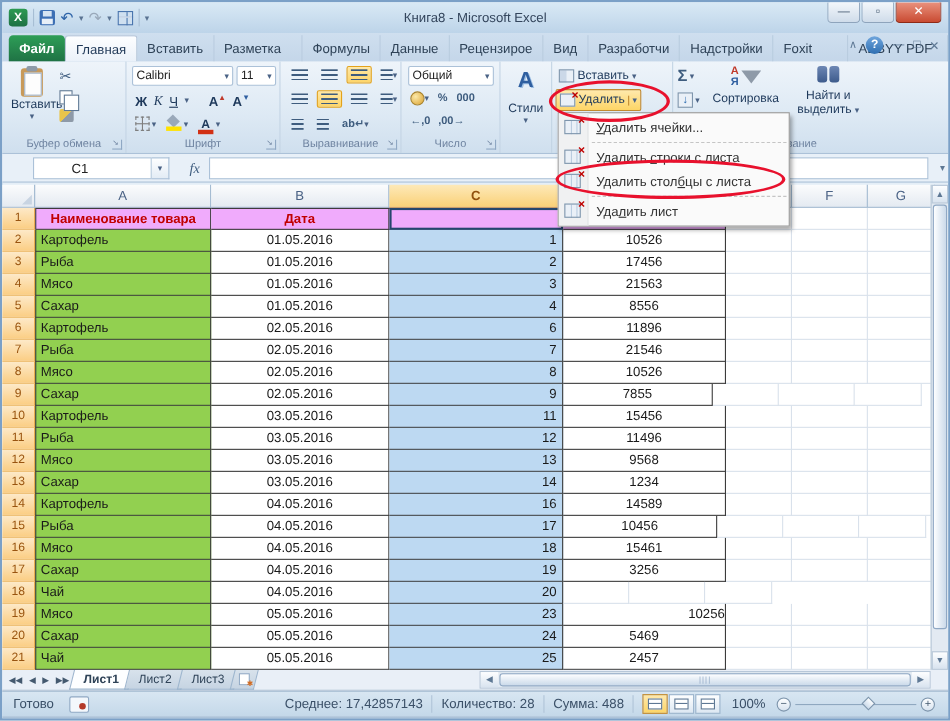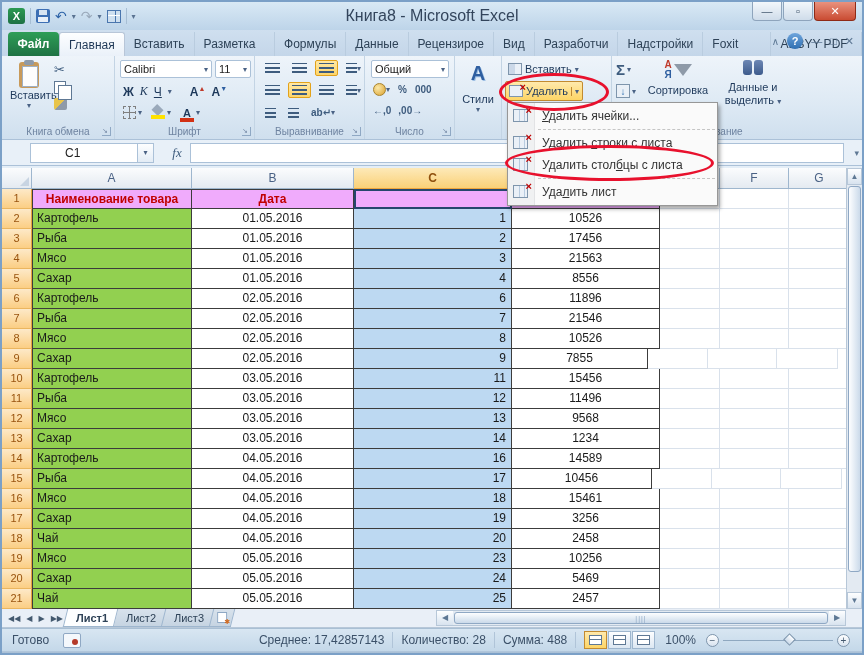--- a/index.html
+++ b/index.html
@@ -18,21 +18,21 @@
   .save-ic { width:14px; height:14px; background:#3D6FB4; border-radius:2px; position:relative; }
   .save-ic:before { content:""; position:absolute; left:3px; top:1px; width:8px; height:5px; background:#D7E4F2; }
   .save-ic:after { content:""; position:absolute; left:2px; bottom:1px; width:10px; height:5px; background:#E8EFF8; }
   .undo-ic { color:#2E64A8; font-size:14px; line-height:14px; }
   .redo-ic { color:#9AA9BA; font-size:14px; line-height:14px; }
   .mini-arrow { font-size:8px; color:#5A7392; }
   .qgrid-ic { width:14px; height:13px; border:1px solid #4A76AE; background:
       linear-gradient(#fff,#fff) 0 4px/14px 1px no-repeat,
       linear-gradient(#4A76AE,#4A76AE) 0 4px/14px 1px no-repeat,
       linear-gradient(#4A76AE,#4A76AE) 7px 0/1px 13px no-repeat, #CFE0F0; }
-  .title-text { position:absolute; left:0; right:0; text-align:center; font-size:16px; color:#33455C; pointer-events:none; }
+  .title-text { position:absolute; left:0; right:0; text-align:center; font-size:12px; color:#33455C; pointer-events:none; }
   .winbtns { position:absolute; right:6px; top:0; display:flex; }
   .wbtn { width:30px; height:19px; border:1px solid #8EA4BC; border-top:none; background:linear-gradient(#F3F7FB,#CFDCEA);
     color:#44596F; font-size:11px; text-align:center; line-height:18px; border-radius:0 0 4px 4px; margin-left:1px; }
   .wbtn.close { width:42px; background:linear-gradient(#E9927E,#C94B32); border-color:#8E2A16; color:#fff; font-weight:bold; }
 
   
   .tabrow { position:absolute; left:0; top:28px; width:100%; height:26px; background:linear-gradient(#CFDFEF,#C4D6E9);
     display:flex; align-items:flex-end; }
   .file-tab { width:52px; height:24px; background:linear-gradient(#2E9E57,#1F7244); color:#fff; font-size:12px;
     text-align:center; line-height:24px; border-radius:4px 4px 0 0; margin-left:6px; font-weight:bold; }
@@ -277,21 +277,21 @@
       <div class="paste-big">
         <div class="clip-ic"></div>
         <div class="rbtn-txt">Вставить</div>
         <div class="arrow">▾</div>
       </div>
       <div class="cc-col">
         <span class="scissors">✂</span>
         <span class="copy-ic"></span>
         <span class="brush-ic"></span>
       </div>
-      <div class="grp-label">Книга обмена</div>
+      <div class="grp-label">Буфер обмена</div>
       <div class="launcher">↘</div>
     </div>
 
     <div class="rgroup" style="left:113px;width:140px;">
       <div style="position:absolute;left:5px;top:4px;display:flex;gap:3px;">
         <div class="combo" style="width:92px;">
           <span>Calibri</span>
             <span class="arrow">▾</span>
         </div>
         <div class="combo" style="width:36px;">
@@ -439,21 +439,21 @@
           <span class="funnel"></span>
         </div>
         <div class="bigbtn-label" style="margin-top:4px;">Сортировка</div>
       </div>
       <div style="position:absolute;left:104px;top:4px;width:74px;text-align:center;">
         <div class="binoc" style="justify-content:center;">
             <span></span>
             <span></span>
           </div>
         <div class="bigbtn-label" style="margin-top:6px;">
-          <div>Данные и</div>
+          <div>Найти и</div>
           <div><span>выделить</span> <span class="arrow">▾</span></div>
         </div>
       </div>
       <div class="grp-label">Редактирование</div>
     </div>
   </div>
 
   <div class="formulabar">
     <div class="namebox">C1</div>
     <div class="nb-arrow arrow">▾</div>
@@ -645,31 +645,30 @@
           <div class="cell tb t-center" style="width: 148px;">3256</div>
           <div class="cell plain" style="width: 60px;"></div>
           <div class="cell plain" style="width: 69px;"></div>
           <div class="cell plain" style="width: 61px;"></div>
         </div>
         <div class="grow">
           <div class="rh">18</div>
           <div class="cell tb first green t-left" style="width: 160px;">Чай</div>
           <div class="cell tb t-center" style="width: 162px;">04.05.2016</div>
           <div class="cell tb blue t-right" style="width: 158px;">20</div>
-          <div class="cell tb t-center" style="width: 148px;">2458</div>
           <div class="cell plain" style="width: 60px;"></div>
           <div class="cell plain" style="width: 69px;"></div>
           <div class="cell plain" style="width: 61px;"></div>
         </div>
         <div class="grow">
           <div class="rh">19</div>
           <div class="cell tb first green t-left" style="width: 160px;">Мясо</div>
           <div class="cell tb t-center" style="width: 162px;">05.05.2016</div>
           <div class="cell tb blue t-right" style="width: 158px;">23</div>
-          <div class="cell tb t-center" style="width: 148px;">10256</div>
+          <div class="cell tb t-center" style="width: 148px; text-align: right;">10256</div>
           <div class="cell plain" style="width: 60px;"></div>
           <div class="cell plain" style="width: 69px;"></div>
           <div class="cell plain" style="width: 61px;"></div>
         </div>
         <div class="grow">
           <div class="rh">20</div>
           <div class="cell tb first green t-left" style="width: 160px;">Сахар</div>
           <div class="cell tb t-center" style="width: 162px;">05.05.2016</div>
           <div class="cell tb blue t-right" style="width: 158px;">24</div>
           <div class="cell tb t-center" style="width: 148px;">5469</div>

